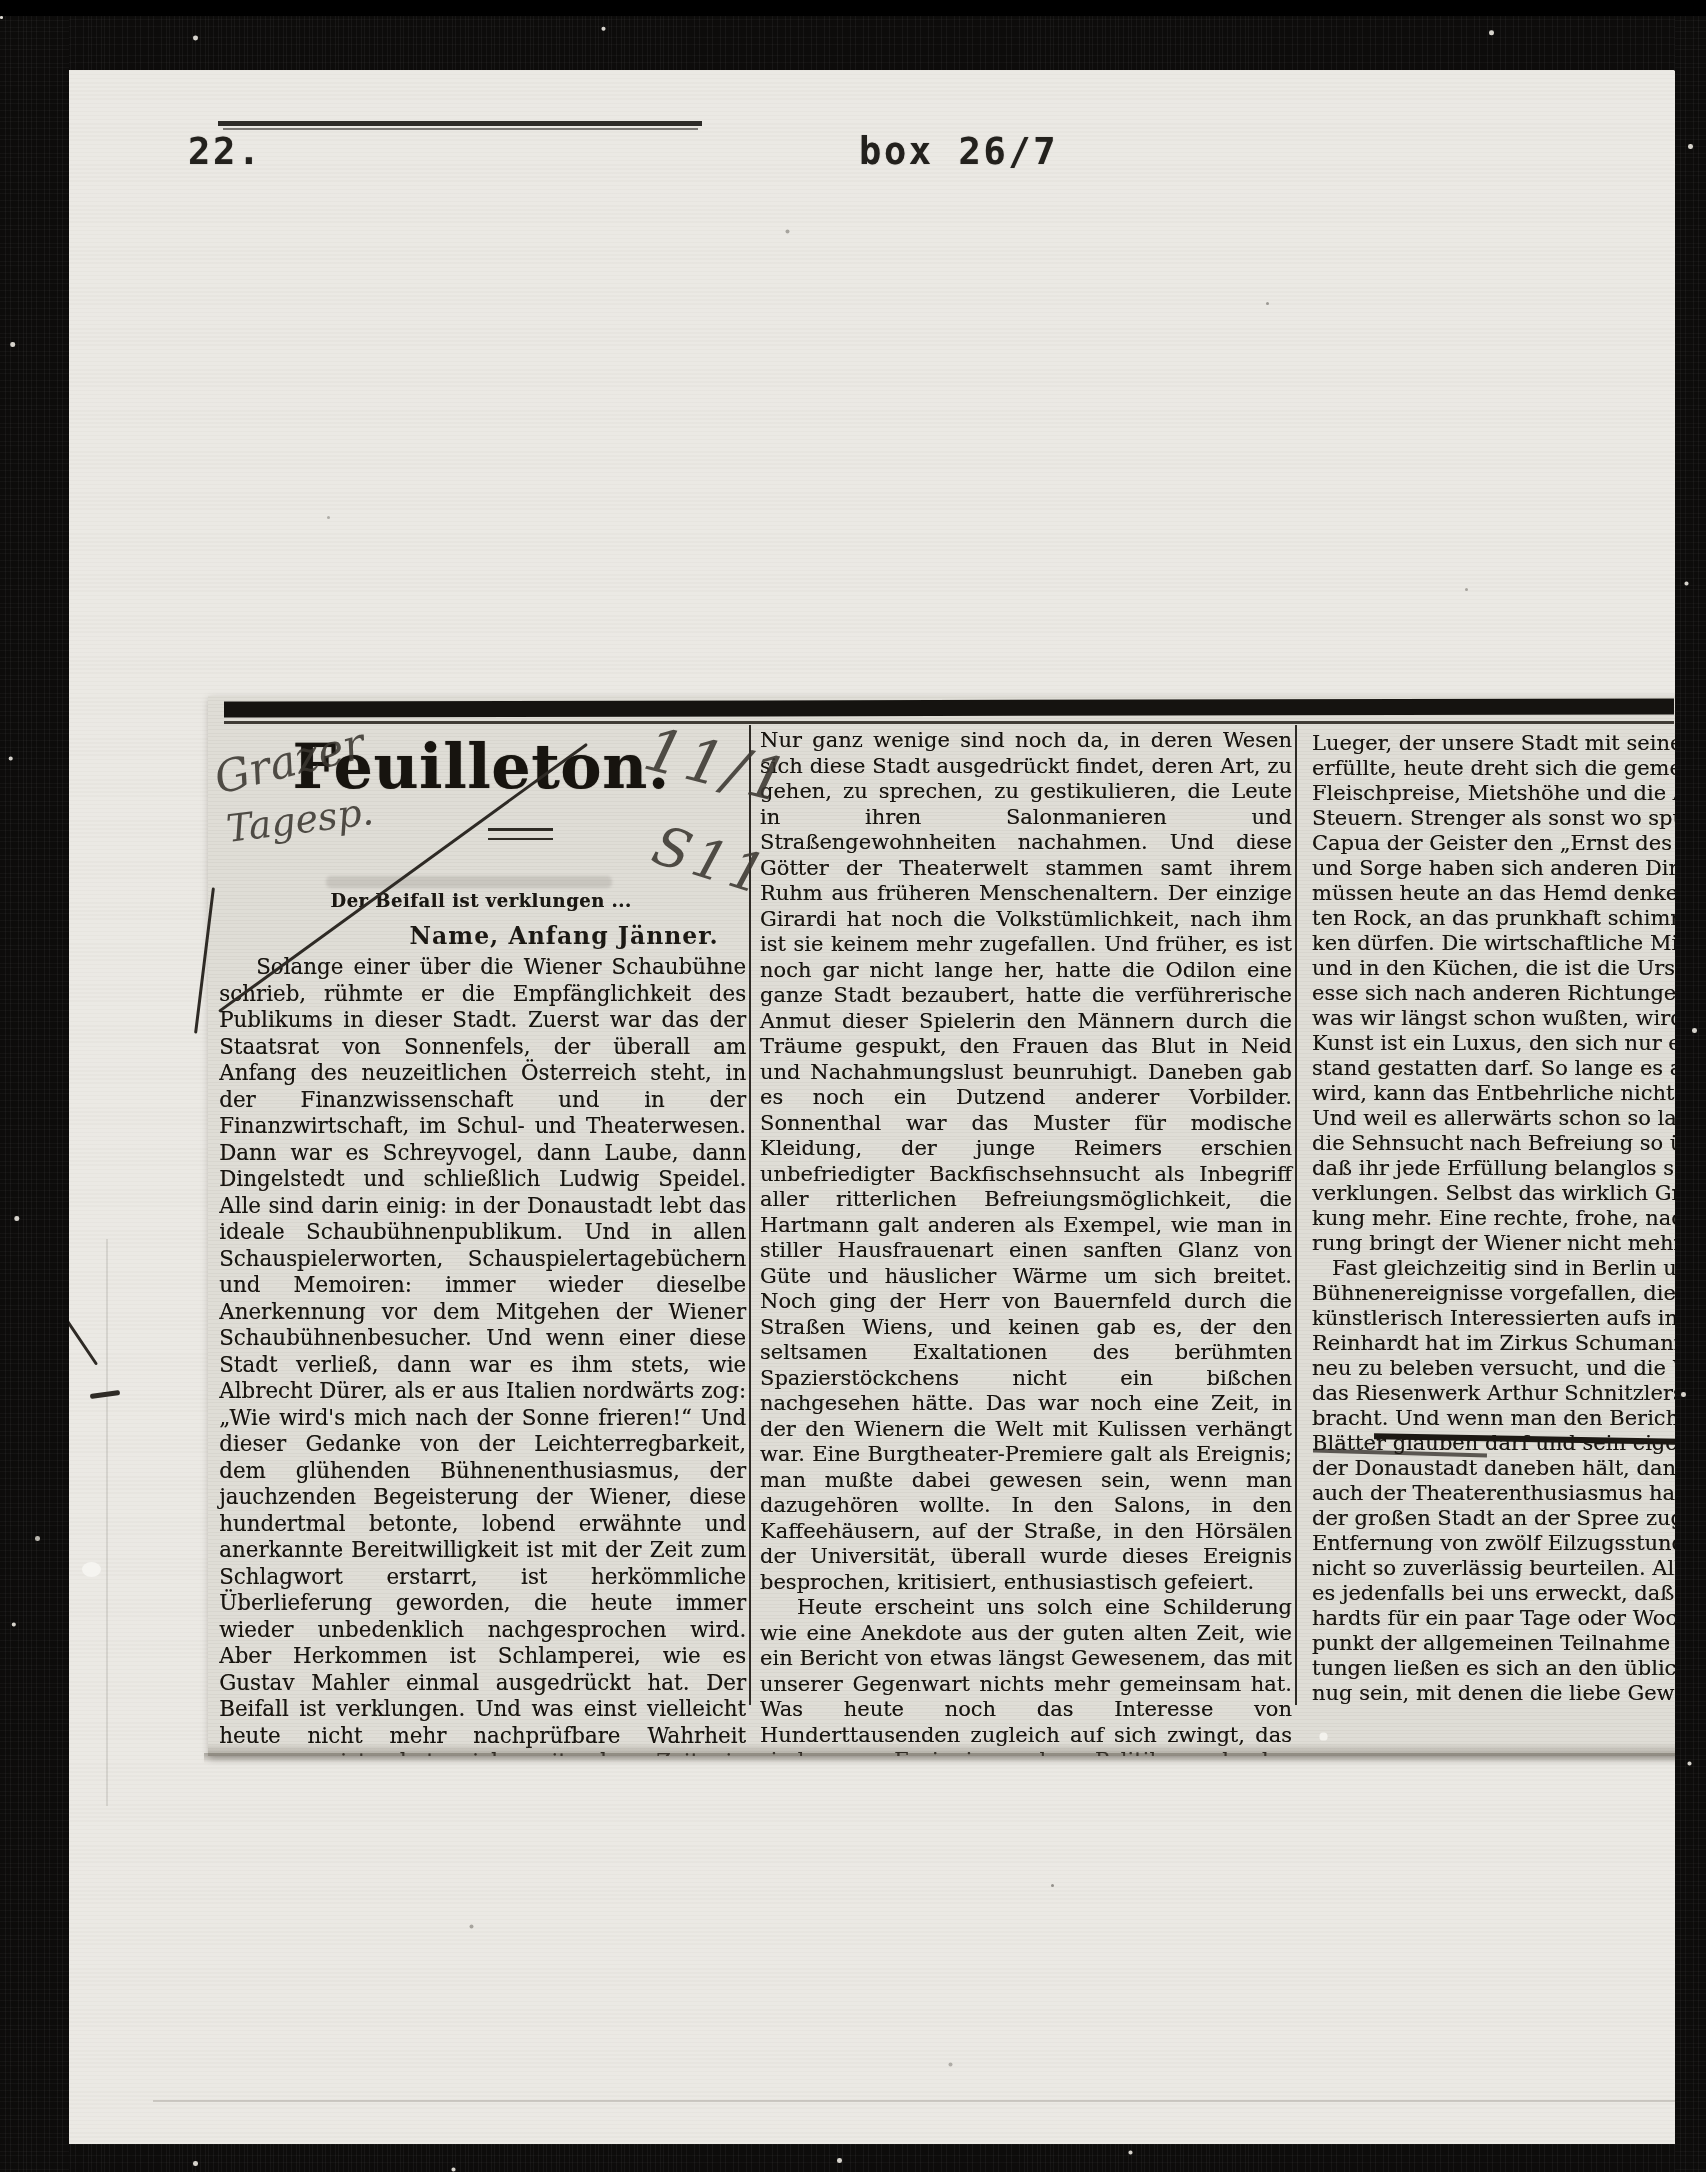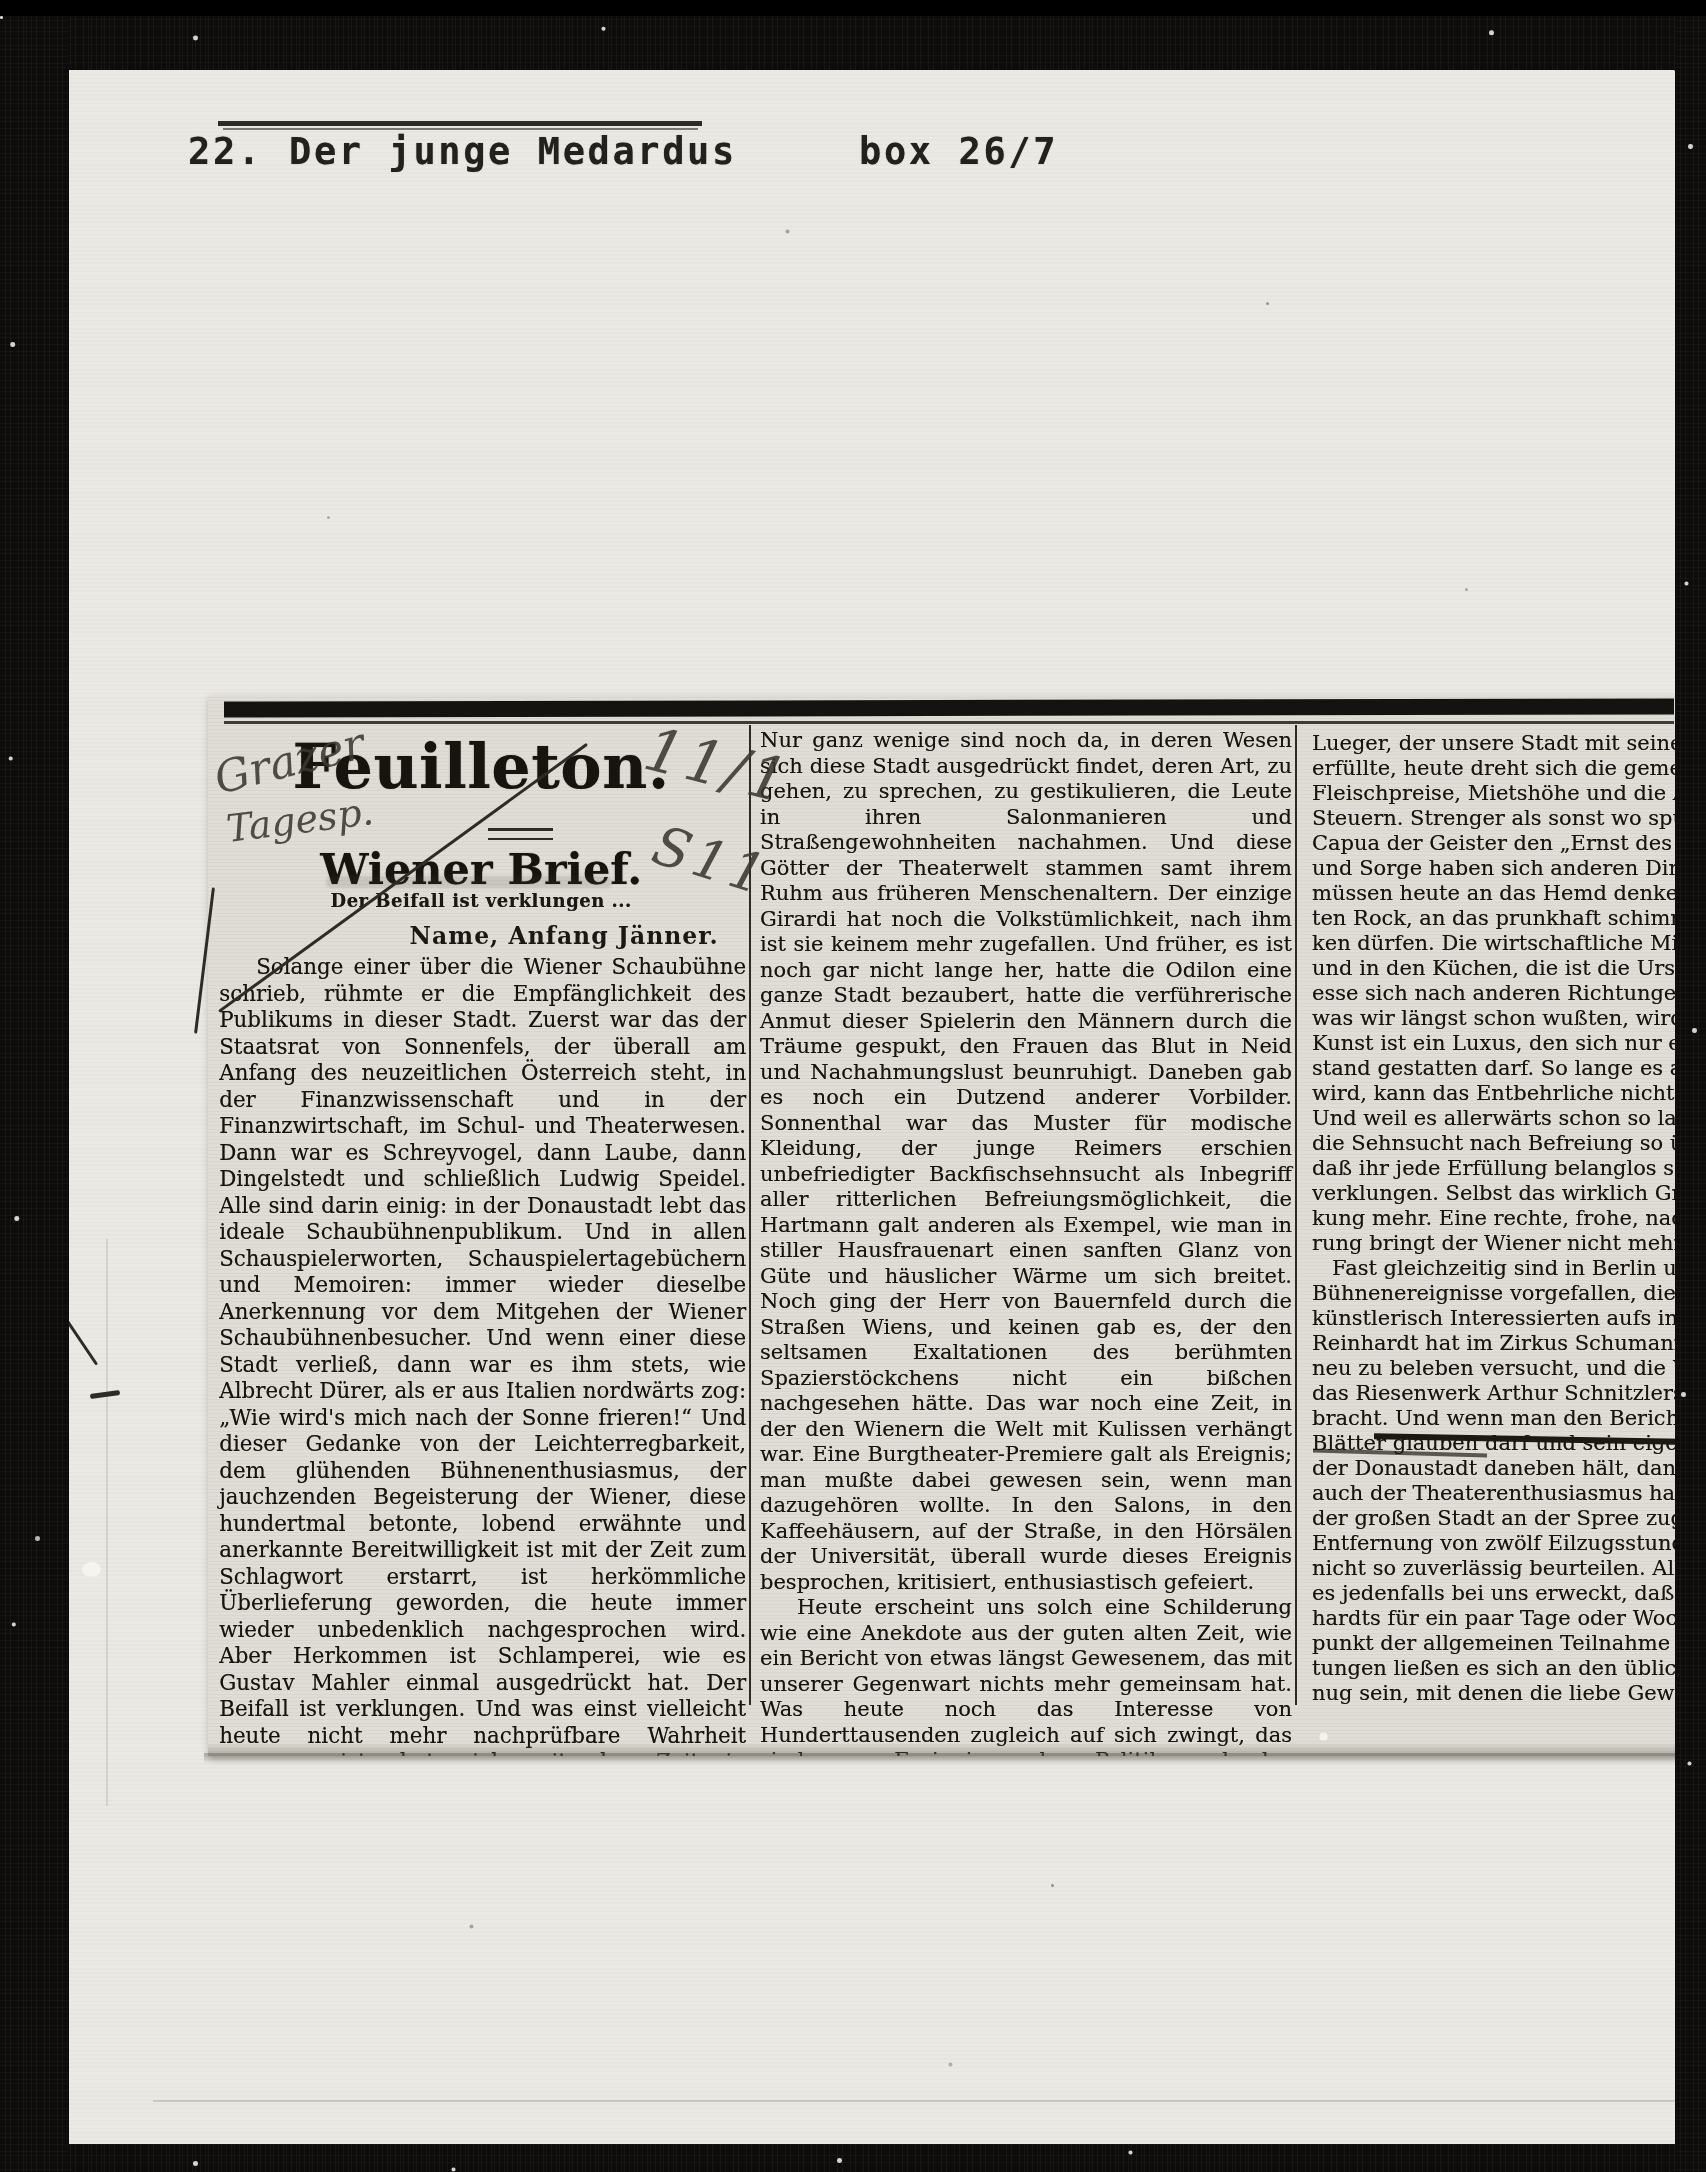--- a/index.html
+++ b/index.html
@@ -115,39 +115,37 @@
        1688px 1746px 0 0.5px #d6d3cc, 452px 2152px 0 0.5px #d6d3cc, 1490px 15.3px 0 1px #d6d3cc,
        194px 20.4px 0 1px #d6d3cc, 602px 11.2px 0 0.5px #d6d3cc;}
 </style>
 </head>
 <body>
 
 <div id="canvas">
 
   <div id="paper">
     <span class="tw" id="hdr-number">22.</span>
-    <span class="tw" id="hdr-title">Der junge Medardus</span>
     <span class="tw" id="hdr-box">box 26/7</span>
   </div>
 
   <div class="hdr-underline" id="hdr-ul1"></div>
   <div class="hdr-underline" id="hdr-ul2"></div>
   <div id="hdr-streak"></div>
   <div id="corner-tick"></div>
   <div id="crease"></div>
 
   <div id="clip">
     <div class="rule" id="rule-thick"></div>
     <div class="rule" id="rule-thin"></div>
     <div class="colsep" id="colsep-1"></div>
     <div class="colsep" id="colsep-2"></div>
 
     <div class="frak" id="t-feuilleton">Feuilleton.</div>
     <div id="t-divider"></div>
-    <div class="frak" id="t-wiener">Wiener Brief.</div>
     <div id="ghost-line"></div>
     <div id="t-sub">Der Beifall ist verklungen ...</div>
     <div id="t-dateline">Name, Anfang Jänner.</div>
 
     <div class="bodycol" id="col1">
         <p>Solange einer über die Wiener Schaubühne schrieb, rühmte er die Empfänglichkeit des Publikums in dieser Stadt. Zuerst war das der Staatsrat von Sonnenfels, der überall am Anfang des neuzeitlichen Österreich steht, in der Finanzwissenschaft und in der Finanzwirtschaft, im Schul- und Theaterwesen. Dann war es Schreyvogel, dann Laube, dann Dingelstedt und schließlich Ludwig Speidel. Alle sind darin einig: in der Donaustadt lebt das ideale Schaubühnenpublikum. Und in allen Schauspielerworten, Schauspielertagebüchern und Memoiren: immer wieder dieselbe Anerkennung vor dem Mitgehen der Wiener Schaubühnenbesucher. Und wenn einer diese Stadt verließ, dann war es ihm stets, wie Albrecht Dürer, als er aus Italien nordwärts zog: „Wie wird's mich nach der Sonne frieren!“ Und dieser Gedanke von der Leichterregbarkeit, dem glühenden Bühnenenthusiasmus, der jauchzenden Begeisterung der Wiener, diese hundertmal betonte, lobend erwähnte und anerkannte Bereitwilligkeit ist mit der Zeit zum Schlagwort erstarrt, ist herkömmliche Überlieferung geworden, die heute immer wieder unbedenklich nachgesprochen wird. Aber Herkommen ist Schlamperei, wie es Gustav Mahler einmal ausgedrückt hat. Der Beifall ist verklungen. Und was einst vielleicht heute nicht mehr nachprüfbare Wahrheit gewesen ist, hat sich mit der Zeit in verwirrende Lüge verwandelt. Der Theaternarr, dem Rudolf Thyrolt noch vor ein paar Jahren in einem Essayband ein besonderes Kapitel gewidmet hat, ist zur historischen Figur geworden. Auch vor der Schaubühne zeigt der Wiener keine Begeisterungskraft mehr. Der schöne</p>
       </div>
     <div class="bodycol" id="col2">
         <p>Nur ganz wenige sind noch da, in deren Wesen sich diese Stadt ausgedrückt findet, deren Art, zu gehen, zu sprechen, zu gestikulieren, die Leute in ihren Salonmanieren und Straßengewohnheiten nachahmen. Und diese Götter der Theaterwelt stammen samt ihrem Ruhm aus früheren Menschenaltern. Der einzige Girardi hat noch die Volkstümlichkeit, nach ihm ist sie keinem mehr zugefallen. Und früher, es ist noch gar nicht lange her, hatte die Odilon eine ganze Stadt bezaubert, hatte die verführerische Anmut dieser Spielerin den Männern durch die Träume gespukt, den Frauen das Blut in Neid und Nachahmungslust beunruhigt. Daneben gab es noch ein Dutzend anderer Vorbilder. Sonnenthal war das Muster für modische Kleidung, der junge Reimers erschien unbefriedigter Backfischsehnsucht als Inbegriff aller ritterlichen Befreiungsmöglichkeit, die Hartmann galt anderen als Exempel, wie man in stiller Hausfrauenart einen sanften Glanz von Güte und häuslicher Wärme um sich breitet. Noch ging der Herr von Bauernfeld durch die Straßen Wiens, und keinen gab es, der den seltsamen Exaltationen des berühmten Spazierstöckchens nicht ein bißchen nachgesehen hätte. Das war noch eine Zeit, in der den Wienern die Welt mit Kulissen verhängt war. Eine Burgtheater-Premiere galt als Ereignis; man mußte dabei gewesen sein, wenn man dazugehören wollte. In den Salons, in den Kaffeehäusern, auf der Straße, in den Hörsälen der Universität, überall wurde dieses Ereignis besprochen, kritisiert, enthusiastisch gefeiert.</p>
         <p>Heute erscheint uns solch eine Schilderung wie eine Anekdote aus der guten alten Zeit, wie ein Bericht von etwas längst Gewesenem, das mit unserer Gegenwart nichts mehr gemeinsam hat. Was heute noch das Interesse von Hunderttausenden zugleich auf sich zwingt, das sind nur Ereignisse der Politik und des Wirtschaftslebens. Bis vor kurzem war es der Name</p>

